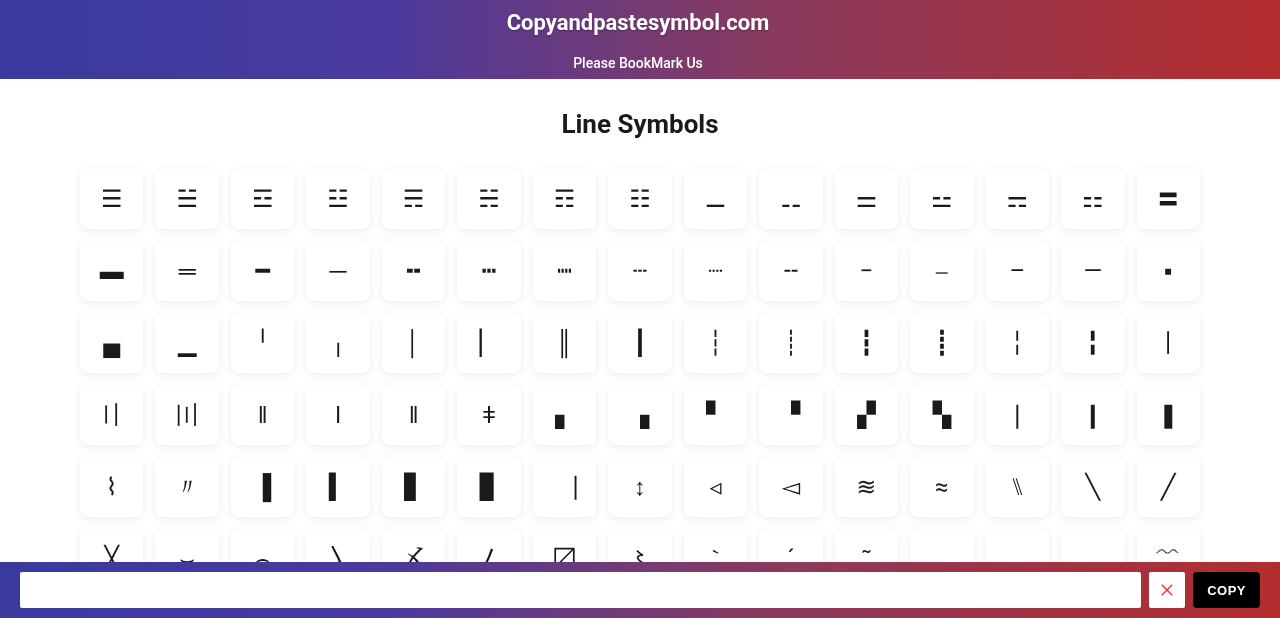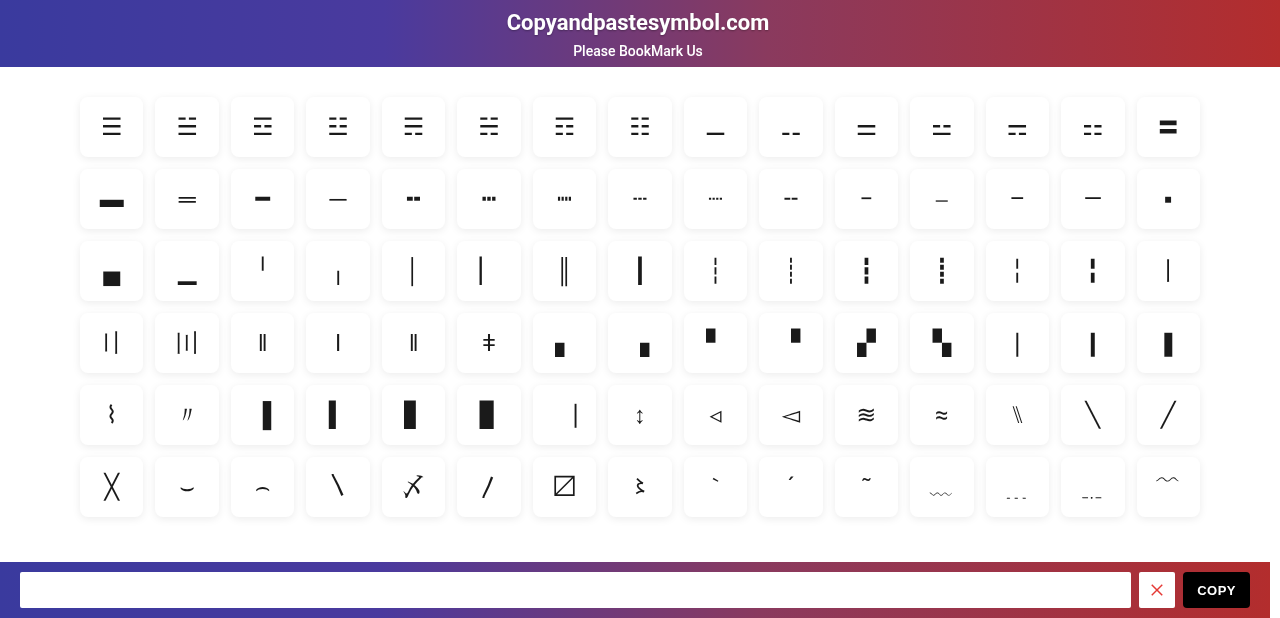--- a/index.html
+++ b/index.html
@@ -27,21 +27,21 @@
     .site-title {
       font-size: 22px;
       font-weight: 700;
       color: #fff;
       text-shadow: 0 1px 2px rgba(0,0,0,0.3);
     }
     
     .bookmark-text {
       font-size: 14px;
       font-weight: 500;
-      margin-top: 8px;
+      margin-top: 20px;
       color: #fff;
     }
     
     .content {
       background: #fff;
       padding: 30px 80px 20px 80px;
     }
     
     .page-title {
       text-align: center;
@@ -69,21 +69,21 @@
       font-size: 24px;
       color: #1a1a1a;
       user-select: none;
       transition: box-shadow 0.15s;
     }
     
     .bottom-bar {
       position: fixed;
       bottom: 0;
       left: 0;
-      right: 10px;
+      right: 0;
       background: linear-gradient(to right, #3a3a9e 0%, #4a3a9e 30%, #8a3a5e 60%, #b32d2d 100%);
       padding: 10px 20px;
       display: flex;
       align-items: center;
       gap: 8px;
     }
     
     .copy-input {
       flex: 1;
       height: 36px;
@@ -127,20 +127,21 @@
   </style>
 </head>
 <body>
 
 <div class="header-banner">
   <div class="site-title">Copyandpastesymbol.com</div>
   <div class="bookmark-text">Please BookMark Us</div>
 </div>
 
 <div class="content">
+  <h1 class="page-title">Line Symbols</h1>
   <div class="symbol-grid" id="symbol-grid">
       <div class="symbol-tile">☰</div>
       <div class="symbol-tile">☱</div>
       <div class="symbol-tile">☲</div>
       <div class="symbol-tile">☳</div>
       <div class="symbol-tile">☴</div>
       <div class="symbol-tile">☵</div>
       <div class="symbol-tile">☶</div>
       <div class="symbol-tile">☷</div>
       <div class="symbol-tile">⚊</div>

